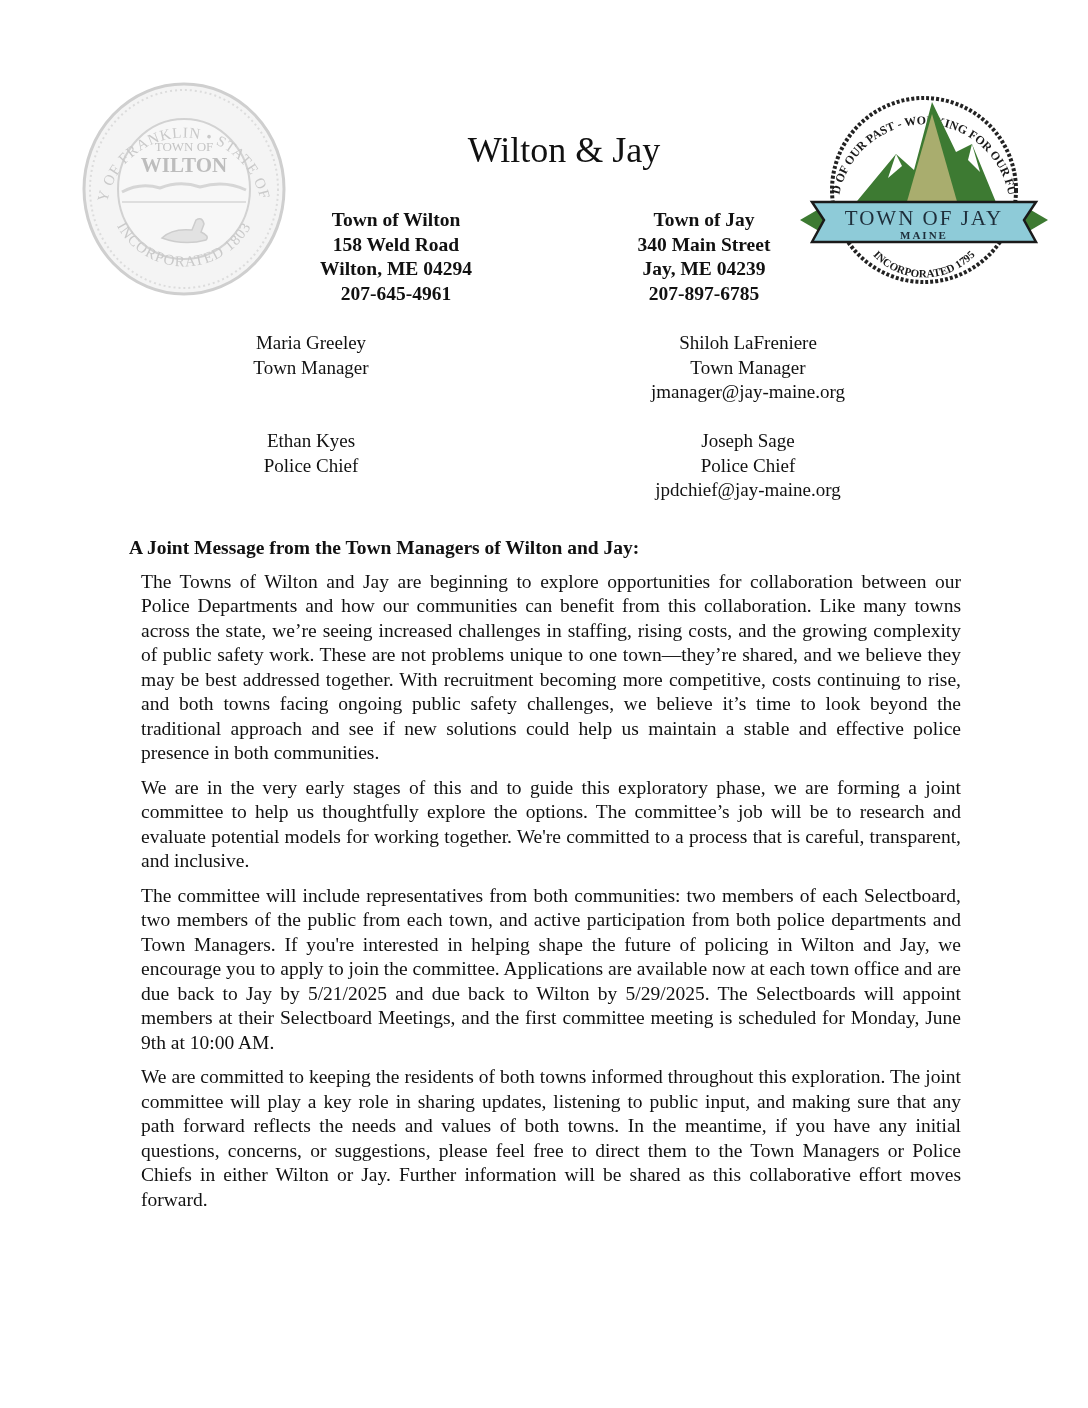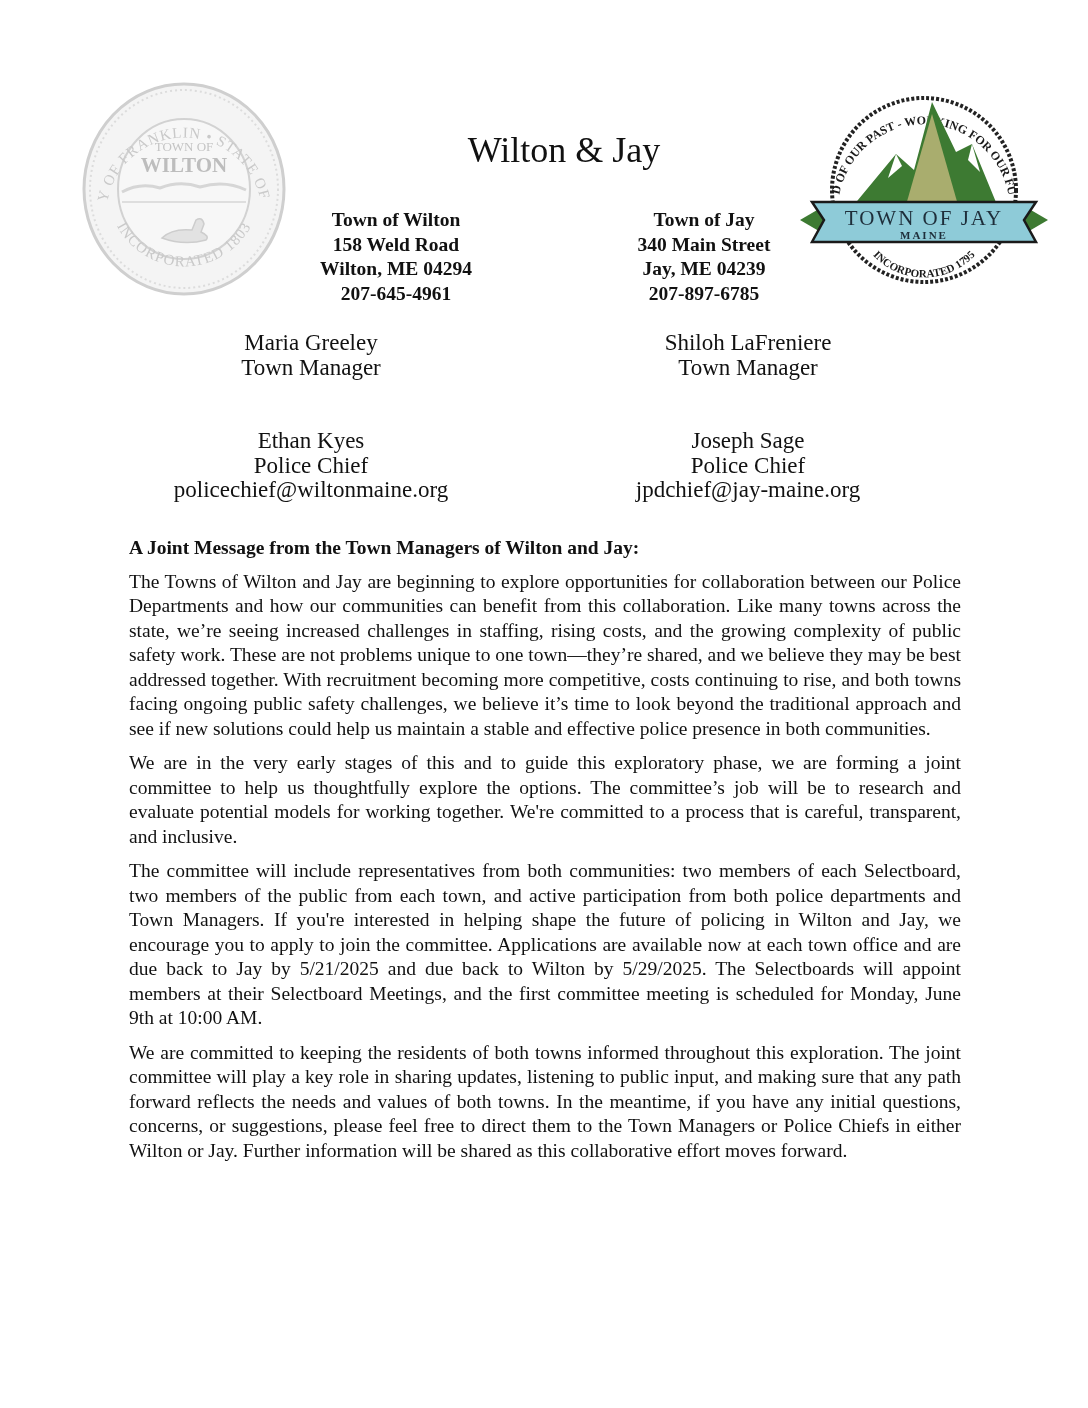--- a/index.html
+++ b/index.html
@@ -15,33 +15,33 @@
   }
   .addr {
     position: absolute; top: 208px; width: 240px; text-align: center;
     font-weight: bold; font-size: 19.5px; line-height: 24.5px;
   }
   .addr.wilton { left: 276px; }
   .addr.jay { left: 584px; }
   .addr div { white-space: nowrap; }
   .contact {
     position: absolute; width: 320px; text-align: center;
-    font-size: 23px; line-height: 24.5px;
+    font-size: 19px; line-height: 24.5px;
   }
   .contact div { white-space: nowrap; }
   .c-wilton { left: 151px; }
   .c-jay { left: 588px; }
   .row1 { top: 331px; }
   .row2 { top: 429px; }
   .body {
     position: absolute; left: 129px; width: 832px; top: 528px;
     font-size: 19.5px; line-height: 24.5px;
   }
   .heading { font-weight: bold; margin: 8px 0 9px 0; }
-  .para { margin: 0 0 10px 0; text-align: justify; }
+  .para { margin: 0 0 10px 12px; text-align: justify; }
 </style>
 </head>
 <body>
 
 <svg class="seal-wilton" viewBox="0 0 208 218">
   <defs>
     <path id="wTopArc" d="M 28 118 A 78 78 0 0 1 180 118"></path>
     <path id="wBotArc" d="M 34 140 A 76 76 0 0 0 174 140"></path>
   </defs>
   <ellipse cx="104" cy="109" rx="100" ry="105" fill="#f4f4f4" stroke="#cfcfcf" stroke-width="3"></ellipse>
@@ -91,25 +91,25 @@
   <div>207-897-6785</div>
 </div>
 
 <div class="contact c-wilton row1">
   <div>Maria Greeley</div>
   <div>Town Manager</div>
 </div>
 <div class="contact c-jay row1">
   <div>Shiloh LaFreniere</div>
   <div>Town Manager</div>
+  <div>jmanager@jay-maine.org</div>
 </div>
 <div class="contact c-wilton row2">
   <div>Ethan Kyes</div>
   <div>Police Chief</div>
-  <div>policechief@wiltonmaine.org</div>
 </div>
 <div class="contact c-jay row2">
   <div>Joseph Sage</div>
   <div>Police Chief</div>
   <div>jpdchief@jay-maine.org</div>
 </div>
 
 <div class="body">
   <p class="heading">A Joint Message from the Town Managers of Wilton and Jay:</p>
   <p class="para">The Towns of Wilton and Jay are beginning to explore opportunities for collaboration between our Police Departments and how our communities can benefit from this collaboration. Like many towns across the state, we’re seeing increased challenges in staffing, rising costs, and the growing complexity of public safety work. These are not problems unique to one town—they’re shared, and we believe they may be best addressed together. With recruitment becoming more competitive, costs continuing to rise, and both towns facing ongoing public safety challenges, we believe it’s time to look beyond the traditional approach and see if new solutions could help us maintain a stable and effective police presence in both communities.</p>

